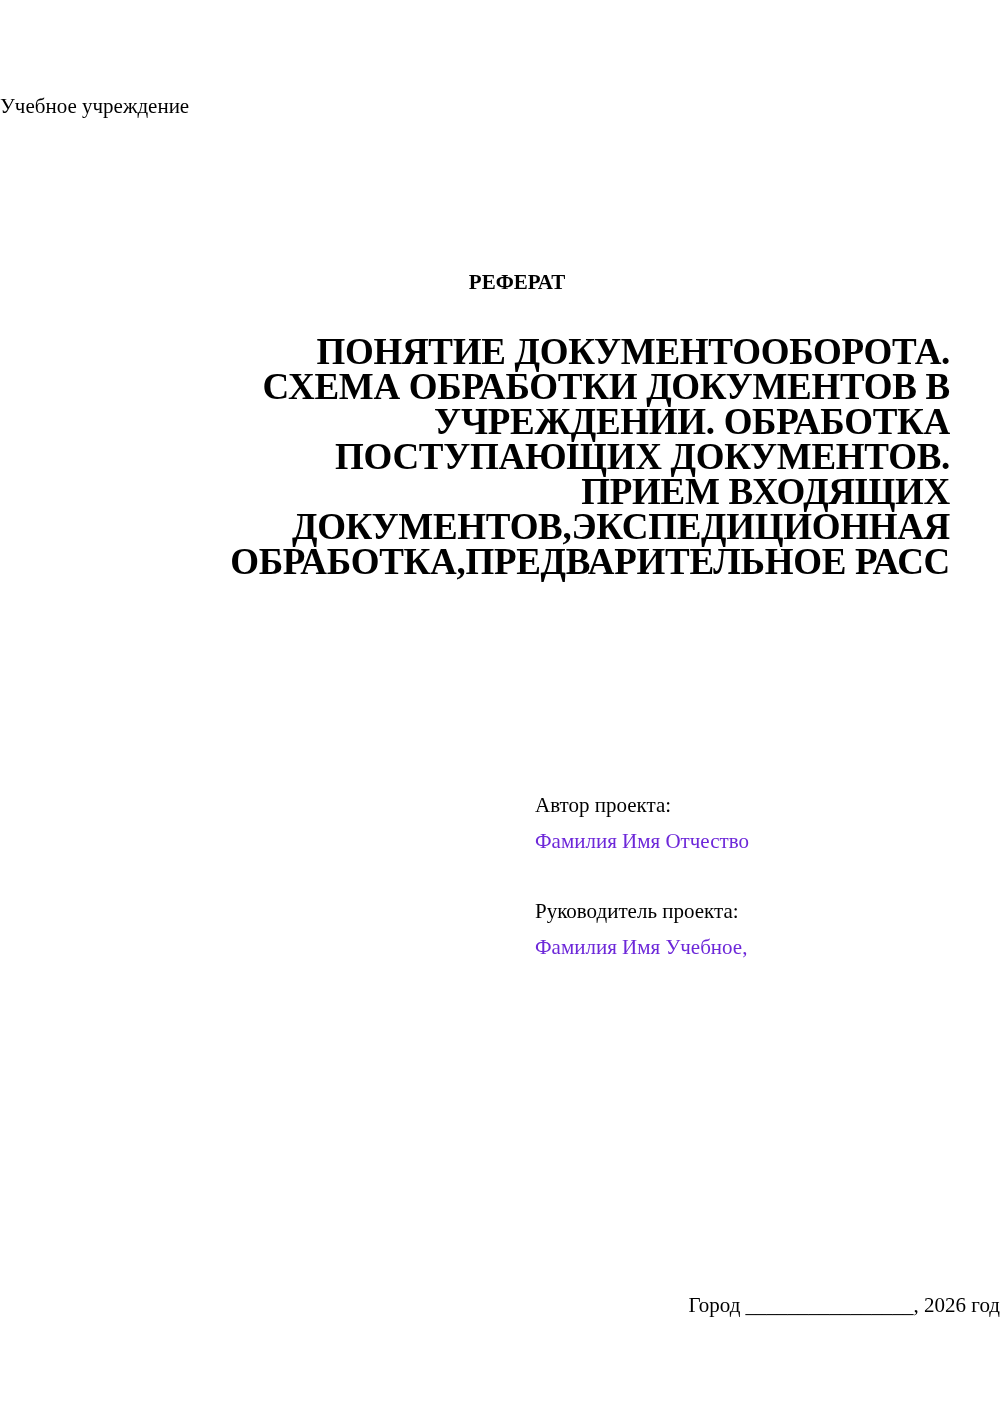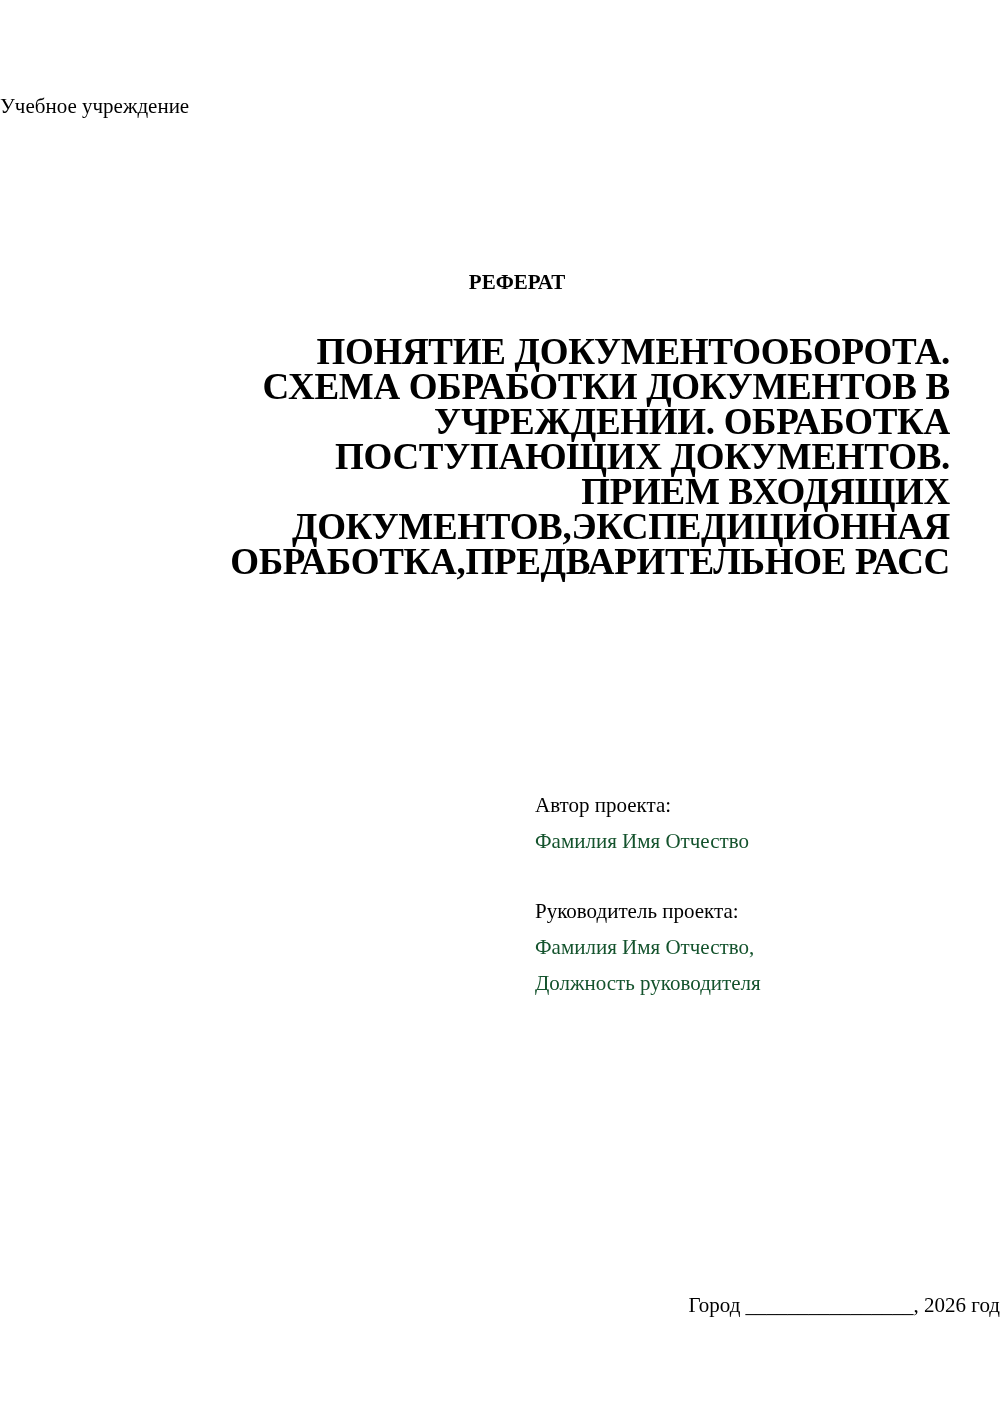--- a/index.html
+++ b/index.html
@@ -8,21 +8,21 @@
   .institution { position: absolute; top: 92px; left: 0; width: 1000px; text-align: left;
                  font-size: 21px; line-height: 28px; }
   .doc-type { position: absolute; top: 268px; left: 0; width: 1000px; text-align: center;
               font-size: 21px; font-weight: bold; line-height: 28px; margin-left: 17px; }
   .title { position: absolute; top: 334px; left: 120px; width: 830px; text-align: right;
            font-size: 37px; font-weight: bold; line-height: 35px; letter-spacing: -0.3px;
            word-break: break-all; }
   .title-line { display: block; white-space: nowrap; }
   .meta { position: absolute; left: 535px; font-size: 21px; line-height: 36px; }
   .meta .label { color: #000; display: block; }
-  .meta .value { color: #14532d; display: block; }
+  .meta .value { color: #6d28d9; display: block; }
   .author { top: 787px; }
   .supervisor { top: 893px; }
   .footer { position: absolute; top: 1290px; left: 0; width: 1000px; text-align: right;
             font-size: 21px; line-height: 30px; }
 </style>
 </head>
 <body>
 
 <div>
   <div class="institution">Учебное учреждение</div>
@@ -37,18 +37,17 @@
     <span class="title-line">ОБРАБОТКА,ПРЕДВАРИТЕЛЬНОЕ РАСС</span>
   </div>
 
   <div class="meta author">
     <span class="label">Автор проекта:</span>
     <span class="value">Фамилия Имя Отчество</span>
   </div>
 
   <div class="meta supervisor">
     <span class="label">Руководитель проекта:</span>
-    <span class="value">Фамилия Имя Отчество,</span>
-    <span class="value">Должность руководителя</span>
+    <span class="value">Фамилия Имя Учебное,</span>
   </div>
 
   <div class="footer">Город ________________, 2026 год</div>
 </div>
 
 </body></html>

